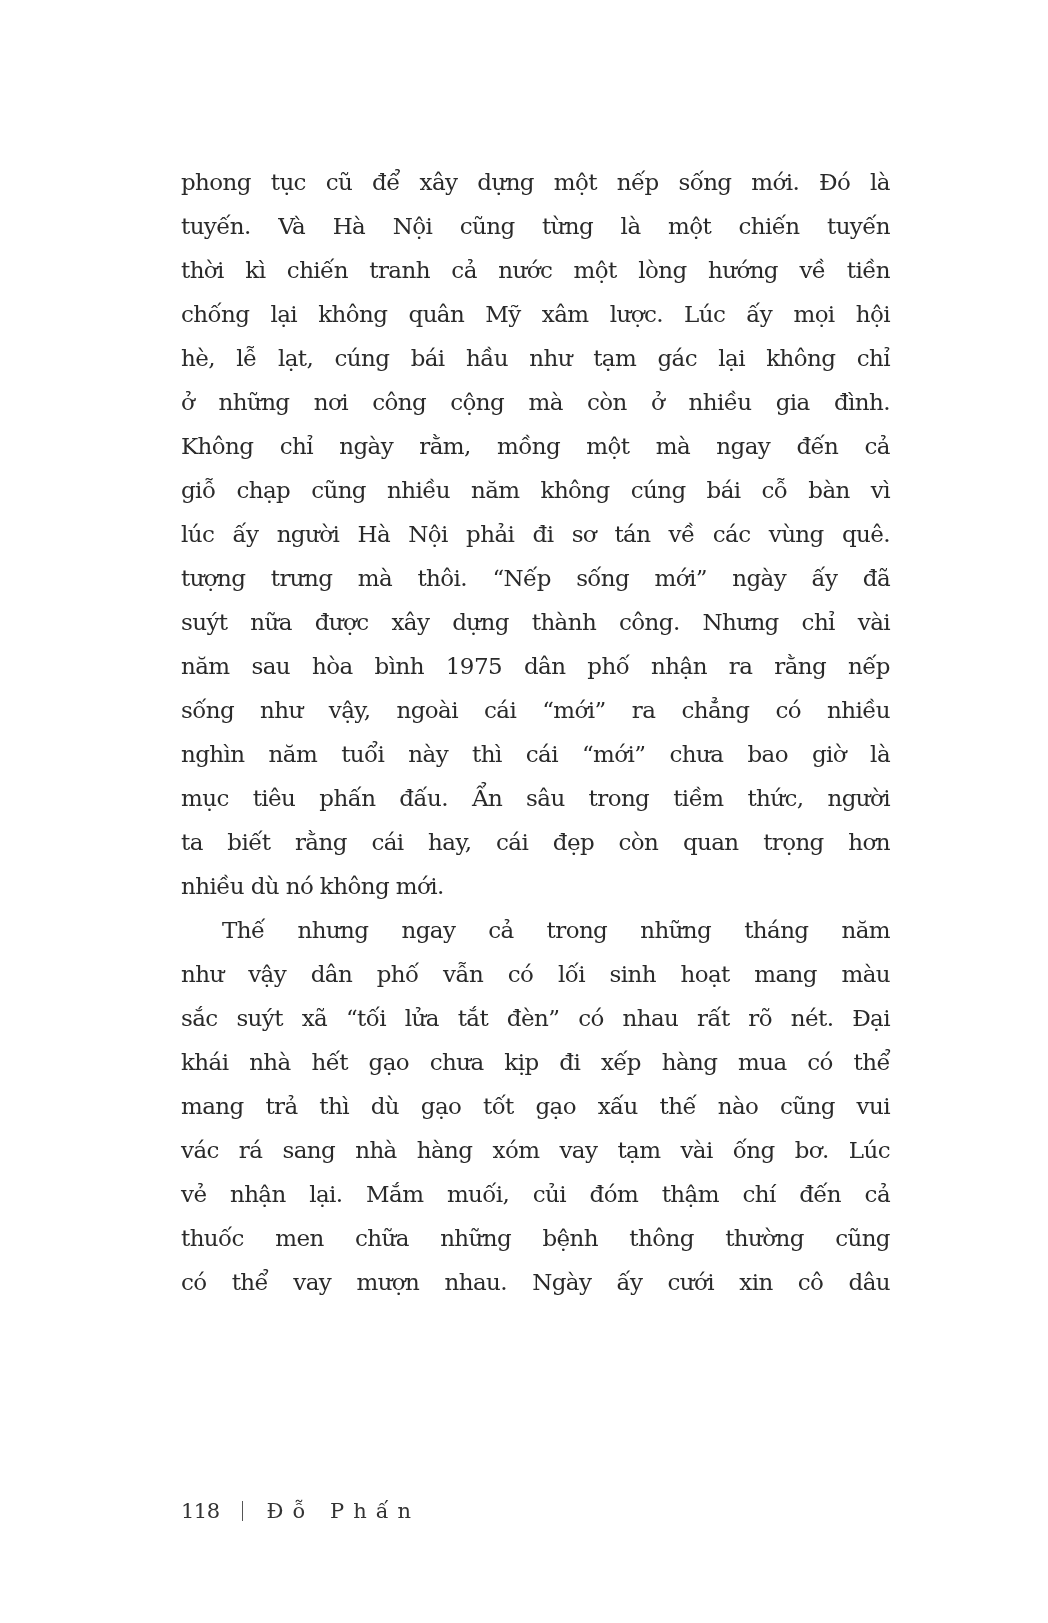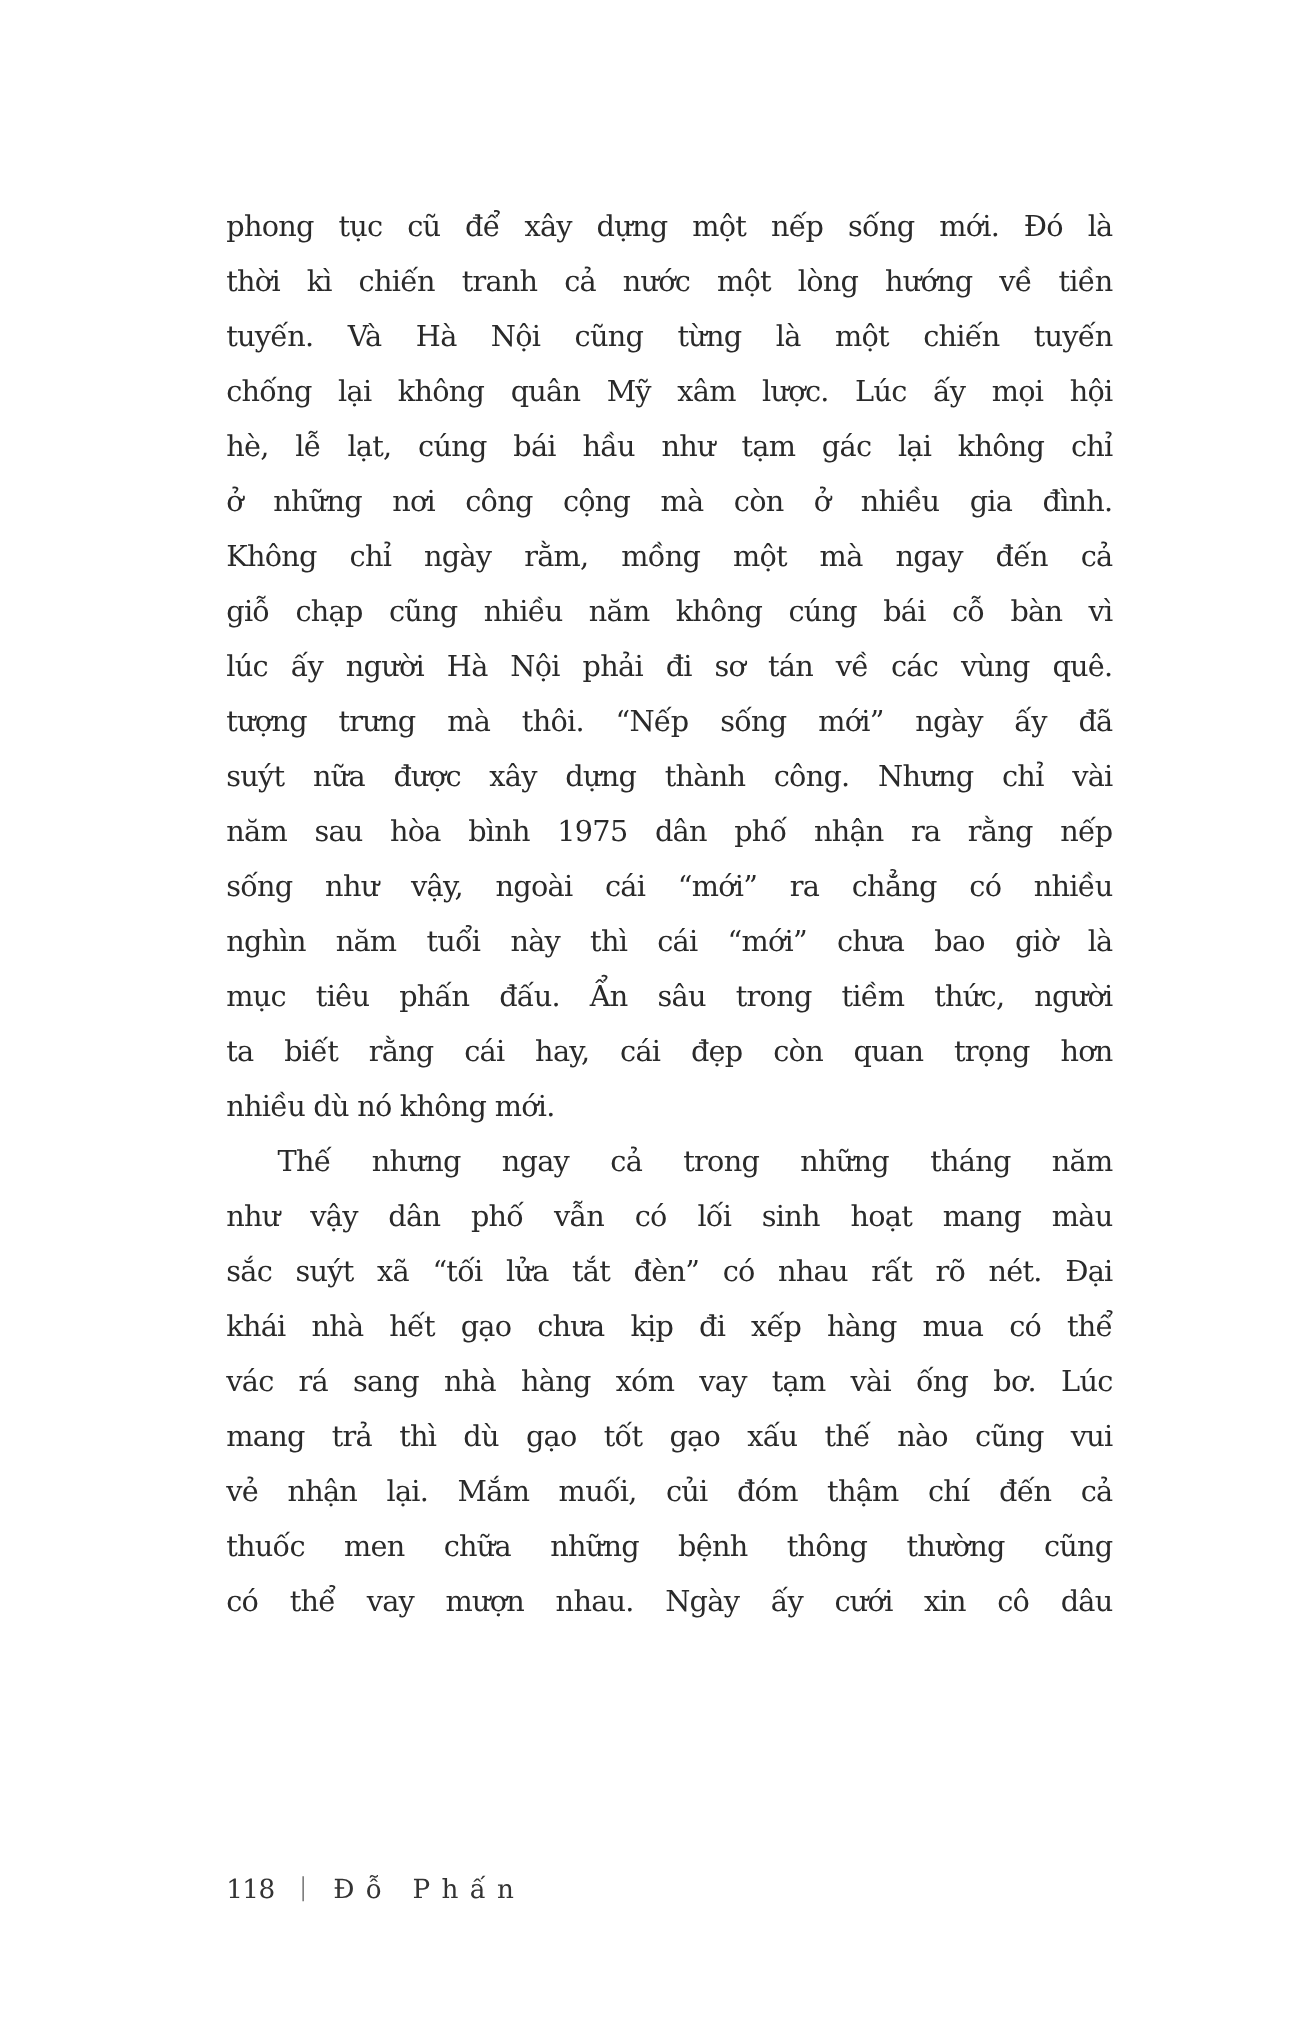--- a/index.html
+++ b/index.html
@@ -74,22 +74,22 @@
     }
   </style>
 </head>
 <body>
 
 <div class="page">
   <div class="text-block">
 
     <div>
       <span class="line">phong tục cũ để xây dựng một nếp sống mới. Đó là</span>
+      <span class="line">tuyến. Và Hà Nội cũng từng là một chiến tuyến</span>
       <span class="line">thời kì chiến tranh cả nước một lòng hướng về tiền</span>
-      <span class="line">tuyến. Và Hà Nội cũng từng là một chiến tuyến</span>
       <span class="line">chống lại không quân Mỹ xâm lược. Lúc ấy mọi hội</span>
       <span class="line">hè, lễ lạt, cúng bái hầu như tạm gác lại không chỉ</span>
       <span class="line">ở những nơi công cộng mà còn ở nhiều gia đình.</span>
       <span class="line">Không chỉ ngày rằm, mồng một mà ngay đến cả</span>
       <span class="line">giỗ chạp cũng nhiều năm không cúng bái cỗ bàn vì</span>
       <span class="line">lúc ấy người Hà Nội phải đi sơ tán về các vùng quê.</span>
       <span class="line">tượng trưng mà thôi. “Nếp sống mới” ngày ấy đã</span>
       <span class="line">suýt nữa được xây dựng thành công. Nhưng chỉ vài</span>
       <span class="line">năm sau hòa bình 1975 dân phố nhận ra rằng nếp</span>
       <span class="line">sống như vậy, ngoài cái “mới” ra chẳng có nhiều</span>
@@ -97,22 +97,22 @@
       <span class="line">mục tiêu phấn đấu. Ẩn sâu trong tiềm thức, người</span>
       <span class="line">ta biết rằng cái hay, cái đẹp còn quan trọng hơn</span>
       <span class="line last">nhiều dù nó không mới.</span>
     </div>
 
     <div>
       <span class="line indent">Thế nhưng ngay cả trong những tháng năm</span>
       <span class="line">như vậy dân phố vẫn có lối sinh hoạt mang màu</span>
       <span class="line">sắc suýt xã “tối lửa tắt đèn” có nhau rất rõ nét. Đại</span>
       <span class="line">khái nhà hết gạo chưa kịp đi xếp hàng mua có thể</span>
+      <span class="line">mang trả thì dù gạo tốt gạo xấu thế nào cũng vui</span>
       <span class="line">vác rá sang nhà hàng xóm vay tạm vài ống bơ. Lúc</span>
-      <span class="line">mang trả thì dù gạo tốt gạo xấu thế nào cũng vui</span>
       <span class="line">vẻ nhận lại. Mắm muối, củi đóm thậm chí đến cả</span>
       <span class="line">thuốc men chữa những bệnh thông thường cũng</span>
       <span class="line">có thể vay mượn nhau. Ngày ấy cưới xin cô dâu</span>
     </div>
   </div>
 
   <div class="footer">
     <span class="folio">118</span>
     <span class="sep"></span>
     <span class="author">Đỗ Phấn</span>

